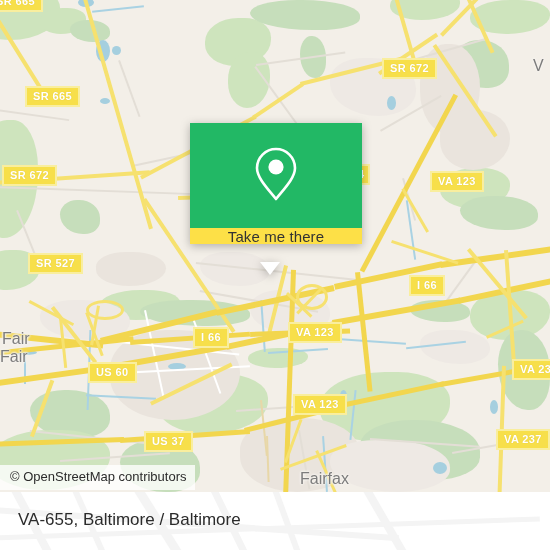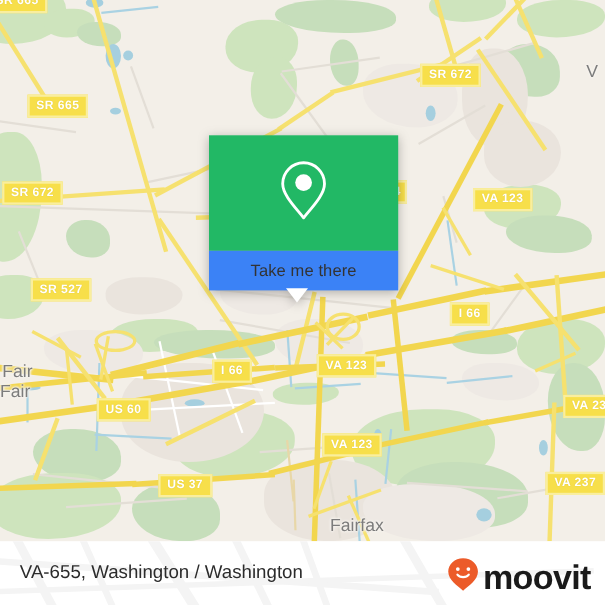--- a/index.html
+++ b/index.html
@@ -80,22 +80,22 @@
     position:absolute;left:190px;top:123px;
     width:172px;
     filter:drop-shadow(0 2px 5px rgba(0,0,0,.28));
   }
   #popup-image{
     height:105px;
     background:#22b865;
     display:flex;align-items:center;justify-content:center;
   }
   #popup-footer{
-    height:36px;
-    background:#3b82f6;
+    height:16px;
+    background:#fde047;
     display:flex;align-items:center;justify-content:center;
   }
   #popup-label{
     color:#333333;
     font-size:15px;
     letter-spacing:.1px;
   }
   #popup-tail{
     position:absolute;left:70px;top:139px;
     width:0;height:0;
@@ -313,20 +313,21 @@
 
     <div class="shield" style="left:350px;top:164px;width:20px;overflow:hidden;">4</div>
 
     <div class="shield" style="left:-12px;top:-9px;">SR 665</div>
 
     <div class="city" style="left:2px;top:330px;">Fair</div>
     <div class="city" style="left:0px;top:348px;">Fair</div>
     <div class="city" style="left:300px;top:470px;">Fairfax</div>
     <div class="city" style="left:533px;top:57px;">V</div>
 
+    <div id="attribution">© OpenStreetMap contributors</div>
 
   </div>
 
   <div id="popup">
     <div id="popup-image">
       <span>
         <svg width="48" height="58" viewBox="0 0 48 58" aria-hidden="true">
           <path d="M24 4 C13.5 4 5 12.5 5 23 C5 33 16 44 24 54 C32 44 43 33 43 23 C43 12.5 34.5 4 24 4 Z" fill="none" stroke="#ffffff" stroke-width="2.6" stroke-linejoin="round"></path>
           <circle cx="24" cy="22" r="7.6" fill="#ffffff"></circle>
         </svg>
@@ -342,28 +343,17 @@
 
     <div class="faint" style="left:10px;top:-20px;width:150px;height:8px;transform:rotate(62deg);"></div>
     <div class="faint" style="left:72px;top:-16px;width:130px;height:6px;transform:rotate(66deg);"></div>
     <div class="faint" style="left:130px;top:-24px;width:150px;height:9px;transform:rotate(58deg);"></div>
     <div class="faint" style="left:210px;top:-18px;width:140px;height:7px;transform:rotate(64deg);"></div>
     <div class="faint" style="left:274px;top:-14px;width:120px;height:6px;transform:rotate(70deg);"></div>
     <div class="faint" style="left:360px;top:-22px;width:150px;height:8px;transform:rotate(60deg);"></div>
     <div class="faint" style="left:-20px;top:14px;width:420px;height:6px;transform:rotate(4deg);"></div>
     <div class="faint" style="left:-20px;top:44px;width:560px;height:5px;transform:rotate(-2deg);"></div>
 
-    <div id="bottom-title">VA-655, Washington / Washington</div>
-
-    <div id="brand">
-      <span>
-        <svg width="30" height="32" viewBox="0 0 30 32" aria-hidden="true">
-          <path d="M15 1.5 C7.3 1.5 1.5 7 1.5 13.6 C1.5 21.5 10 26.5 15 31 C20 26.5 28.5 21.5 28.5 13.6 C28.5 7 22.7 1.5 15 1.5 Z" fill="#ec5b29"></path>
-          <circle cx="10.2" cy="11.3" r="1.7" fill="#ffffff"></circle>
-          <circle cx="19.8" cy="11.3" r="1.7" fill="#ffffff"></circle>
-          <path d="M9.8 16.4 C12 19.4 18 19.4 20.2 16.4" fill="none" stroke="#ffffff" stroke-width="1.9" stroke-linecap="round"></path>
-        </svg>
-      </span>
-      <span id="brand-word">moovit</span>
-    </div>
+    <div id="bottom-title">VA-655, Baltimore / Baltimore</div>
+
   </div>
 
 </div>
 
 </body></html>

